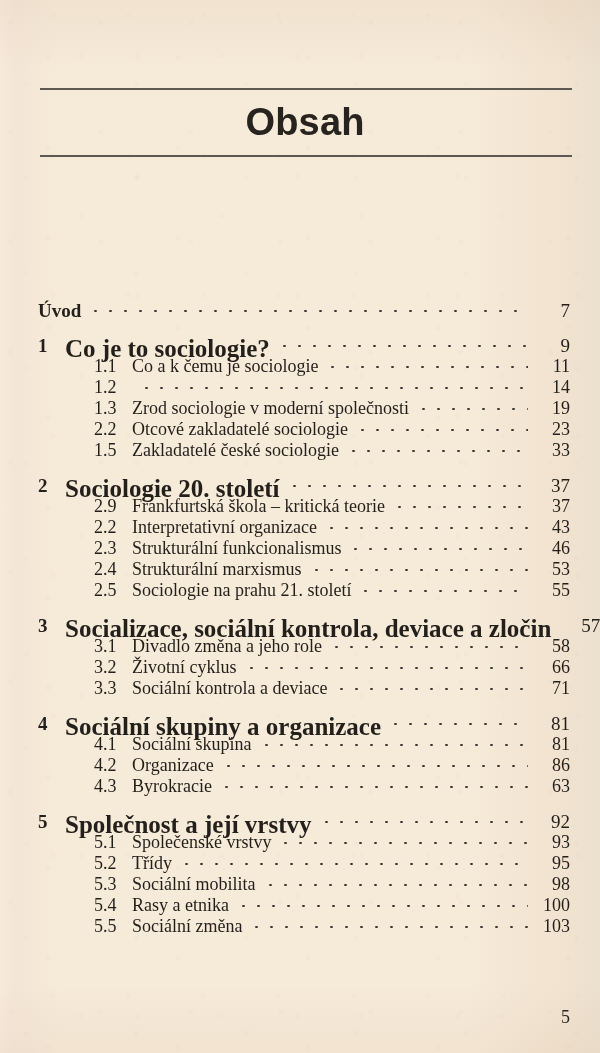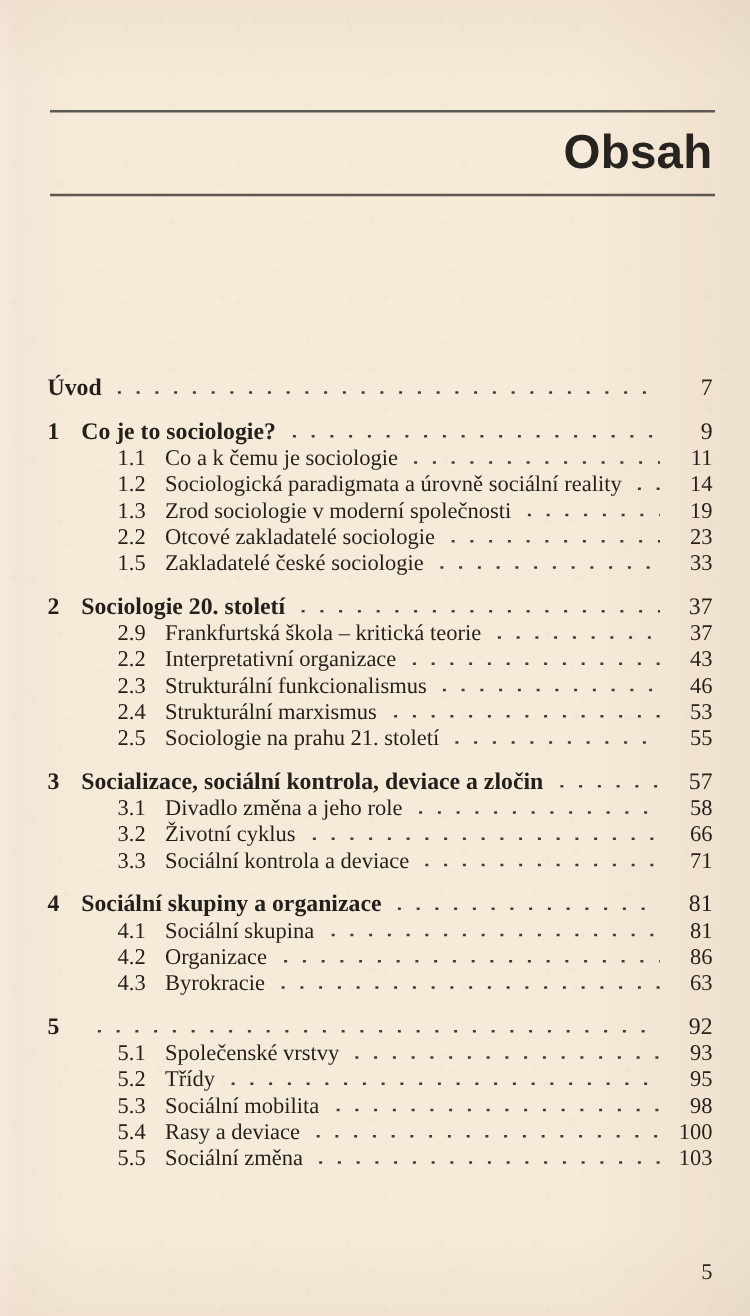--- a/index.html
+++ b/index.html
@@ -63,35 +63,35 @@
     height: 2px;
     background: #5d5952;
     width: 100%;
   }
   #title {
     font-family: "Liberation Sans", sans-serif;
     font-weight: bold;
     font-size: 38px;
     line-height: 46px;
     color: #27241f;
-    text-align: right;
+    text-align: center;
     padding: 9px 2px 10px 0;
     letter-spacing: .2px;
   }
 
   
   #toc {
     position: absolute;
     left: 0;
     top: 300px;
     width: 600px;
   }
   .row {
     display: flex;
-    align-items: center;
+    align-items: flex-start;
     height: 21px;
     color: #231f1b;
   }
   .row.gap-before { margin-top: 14px; }
 
   .num {
     flex: 0 0 auto;
     text-align: left;
   }
   .txt {
@@ -127,21 +127,21 @@
   .lvl-front .num { width: 0; margin-left: 38px; }
   .lvl-front .txt { font-weight: bold; font-size: 19px; }
 
   
   .lvl-ch .num {
     width: 27px;
     margin-left: 38px;
     font-weight: bold;
     font-size: 19px;
   }
-  .lvl-ch .txt { font-weight: bold; font-size: 19px; }
+  .lvl-ch .txt { font-weight: bold; font-size: 25px; }
 
   
   .lvl-sec .num {
     width: 38px;
     margin-left: 94px;
     font-size: 18px;
   }
   .lvl-sec .txt { font-size: 18px; }
 
   .lvl-front .pg, .lvl-ch .pg { font-size: 19px; }
@@ -183,21 +183,20 @@
         <span class="pg">9</span>
       </div>
       <div class="row lvl-sec">
         <span class="num">1.1</span>
         <span class="txt">Co a k čemu je sociologie</span>
         <span class="leader"></span>
         <span class="pg">11</span>
       </div>
       <div class="row lvl-sec">
         <span class="num">1.2</span>
-        <span class="txt">Sociologická paradigmata a úrovně sociální reality</span>
         <span class="leader"></span>
         <span class="pg">14</span>
       </div>
       <div class="row lvl-sec">
         <span class="num">1.3</span>
         <span class="txt">Zrod sociologie v moderní společnosti</span>
         <span class="leader"></span>
         <span class="pg">19</span>
       </div>
       <div class="row lvl-sec">
@@ -291,20 +290,21 @@
         <span class="pg">86</span>
       </div>
       <div class="row lvl-sec">
         <span class="num">4.3</span>
         <span class="txt">Byrokracie</span>
         <span class="leader"></span>
         <span class="pg">63</span>
       </div>
       <div class="row lvl-ch gap-before">
         <span class="num">5</span>
+        <span class="txt">Společnost a její vrstvy</span>
         <span class="leader"></span>
         <span class="pg">92</span>
       </div>
       <div class="row lvl-sec">
         <span class="num">5.1</span>
         <span class="txt">Společenské vrstvy</span>
         <span class="leader"></span>
         <span class="pg">93</span>
       </div>
       <div class="row lvl-sec">
@@ -314,21 +314,21 @@
         <span class="pg">95</span>
       </div>
       <div class="row lvl-sec">
         <span class="num">5.3</span>
         <span class="txt">Sociální mobilita</span>
         <span class="leader"></span>
         <span class="pg">98</span>
       </div>
       <div class="row lvl-sec">
         <span class="num">5.4</span>
-        <span class="txt">Rasy a deviace</span>
+        <span class="txt">Rasy a etnika</span>
         <span class="leader"></span>
         <span class="pg">100</span>
       </div>
       <div class="row lvl-sec">
         <span class="num">5.5</span>
         <span class="txt">Sociální změna</span>
         <span class="leader"></span>
         <span class="pg">103</span>
       </div>
     </div>

